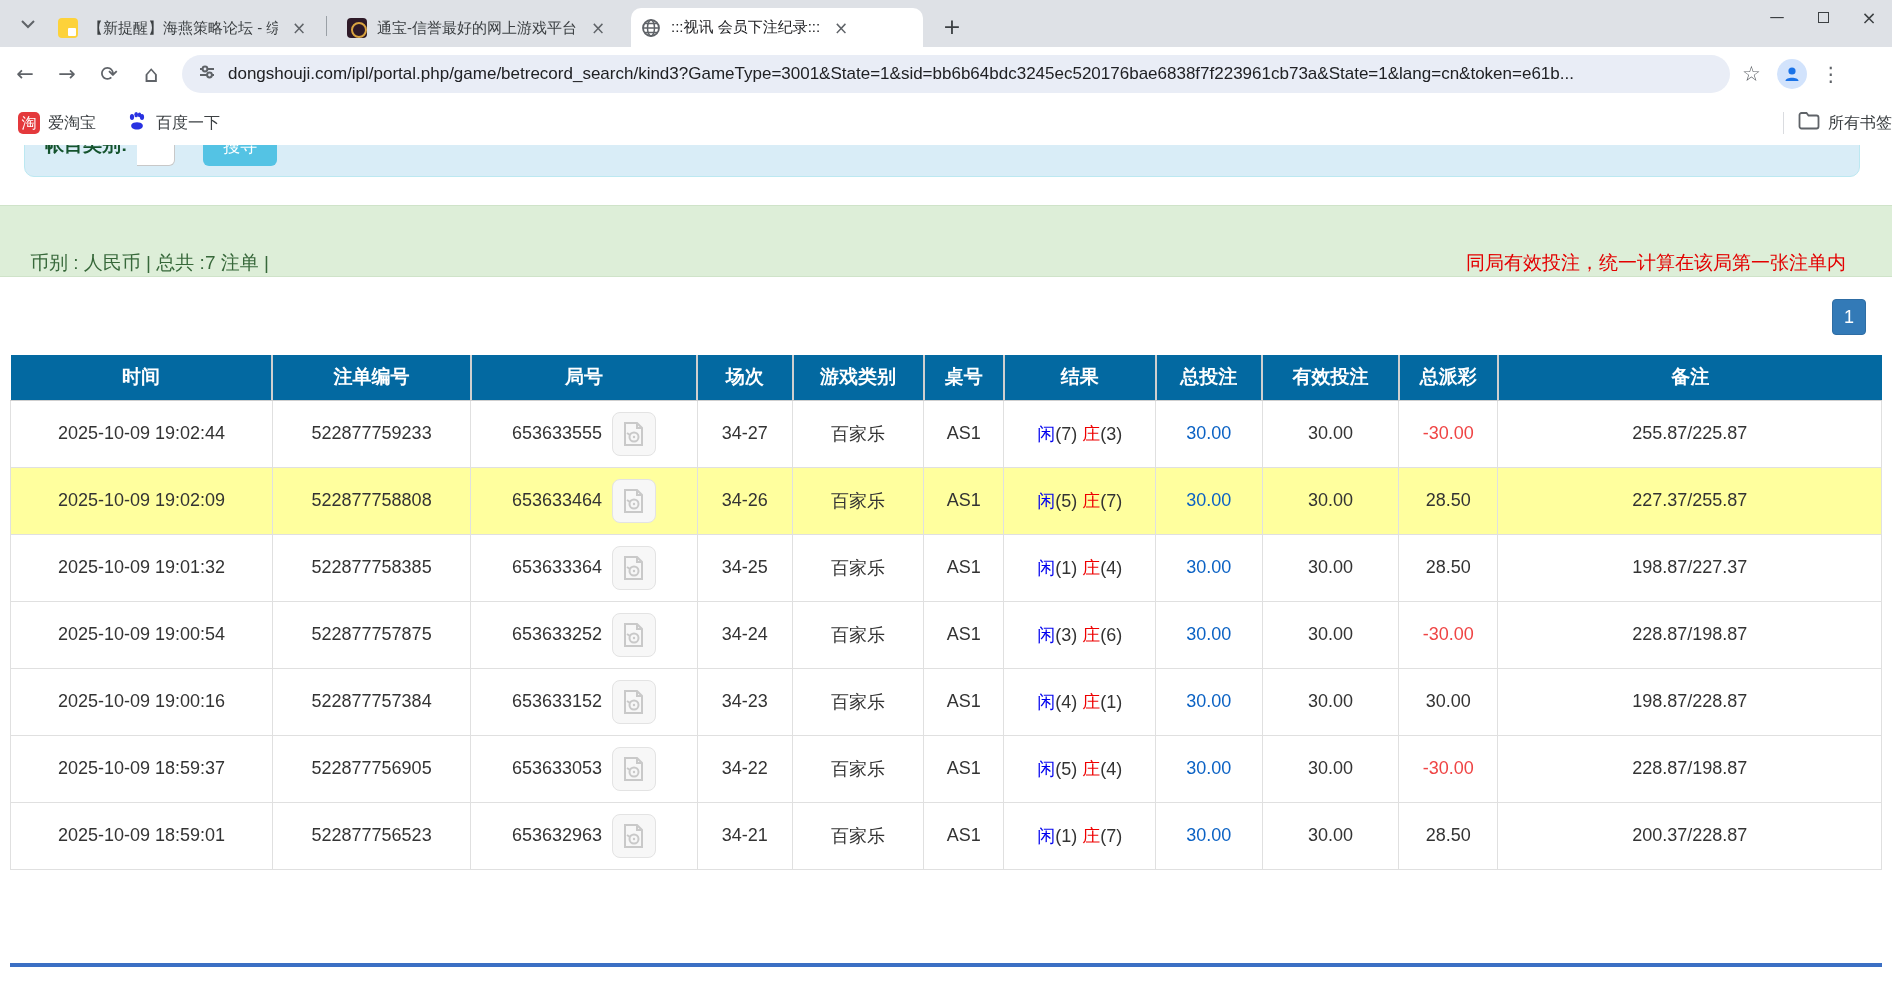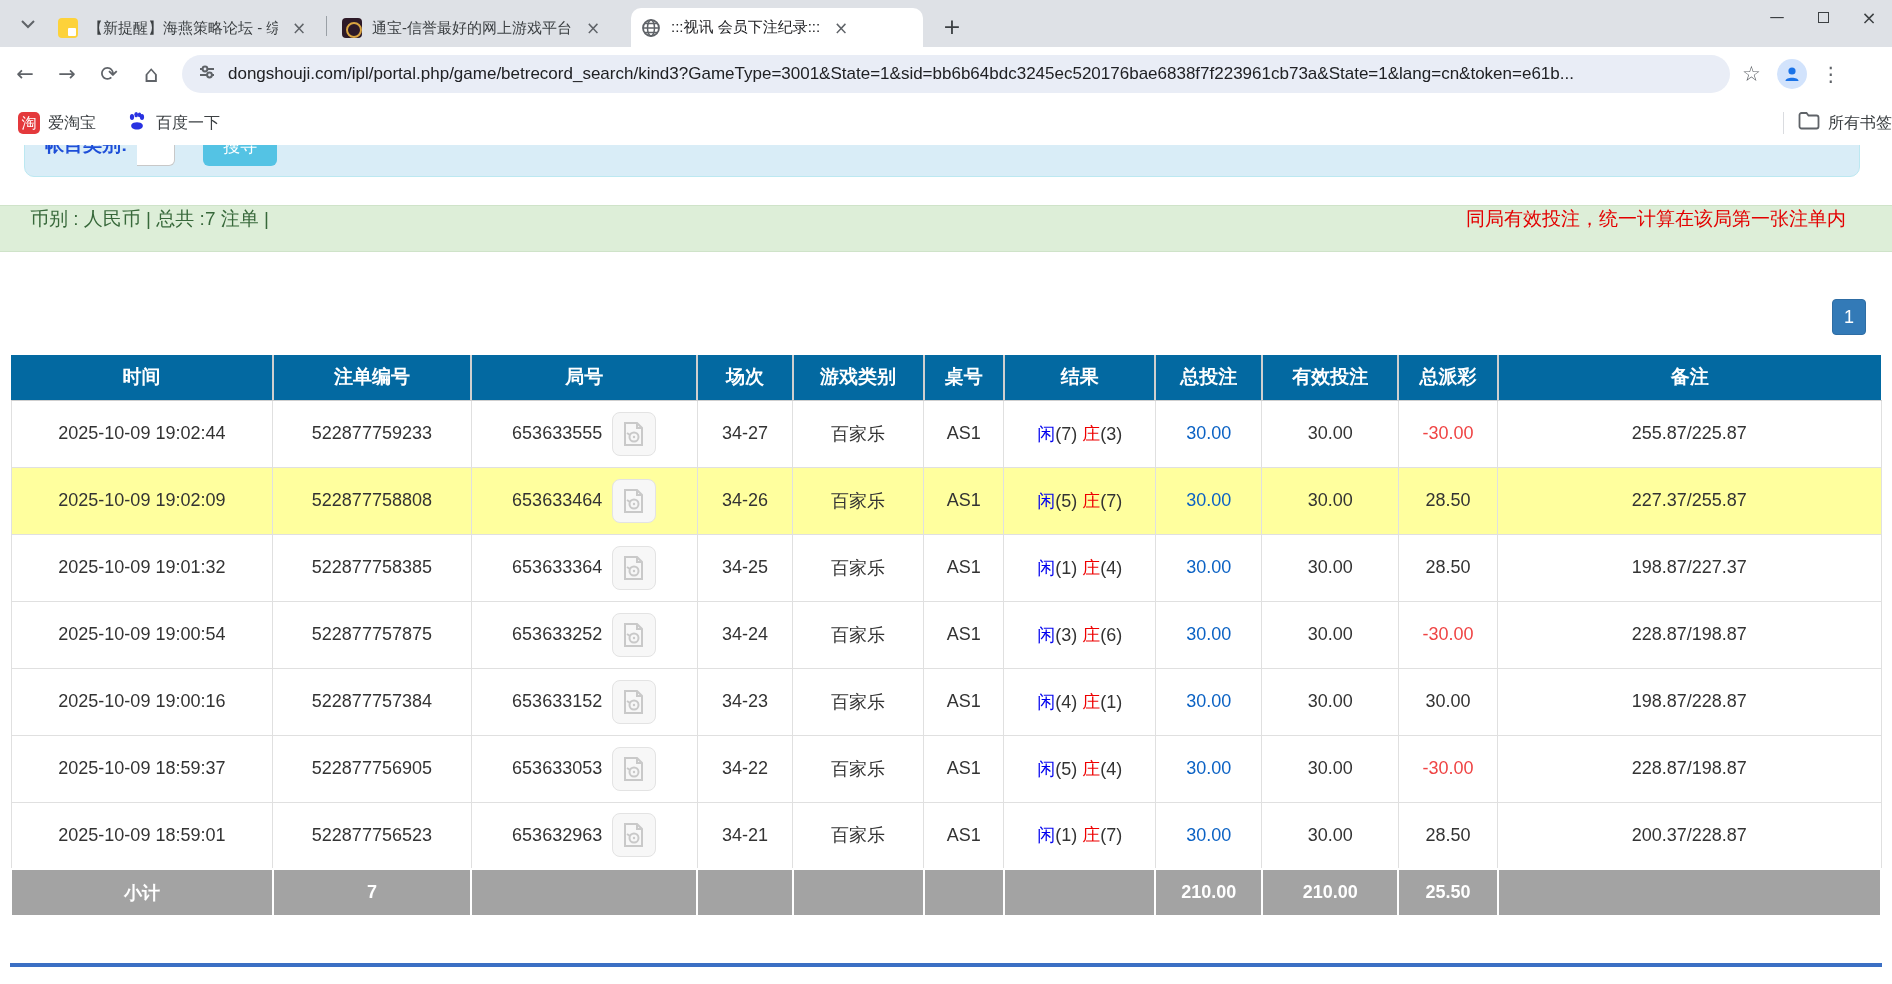--- a/index.html
+++ b/index.html
@@ -63,31 +63,31 @@
   .bm-right .bm-label { margin-left:8px; white-space:nowrap; }
 
   
   .page { position:absolute; top:145px; left:0; width:1892px; height:839px; background:#fff; overflow:hidden; }
 
   
   .filter-clip { position:absolute; top:0; left:24px; width:1836px; height:33px; overflow:hidden; }
   .filter-panel { position:absolute; top:-60px; left:0; right:0; height:92px; background:#d9edf7;
     border:1px solid #bce8f1; border-radius:10px; display:flex; align-items:flex-end;
     padding:0 20px 10px 20px; }
-  .filter-label { font-size:19px; font-weight:bold; color:#1d4ed8; margin-right:10px; padding-bottom:8px; }
+  .filter-label { font-size:19px; font-weight:bold; color:#14532d; margin-right:10px; padding-bottom:8px; }
   .filter-input { width:215px; height:38px; background:#fff; border:1px solid #c8c8c8; border-radius:6px 0 0 6px;
     font-size:17px; color:#555; display:flex; align-items:center; padding:0 10px; white-space:nowrap; overflow:hidden; }
   .filter-addon { width:38px; height:38px; background:#fff; border:1px solid #c8c8c8; border-left:none;
     border-radius:0 6px 6px 0; }
   .filter-btn { margin-left:28px; width:74px; height:40px; background:#54c3e4; border:none; border-radius:6px;
     color:#fff; font-size:17px; }
 
   
-  .green-bar { position:absolute; top:60px; left:0; width:1892px; height:47px; background:#ddeed8;
-    border-top:1px solid #cfe3c9; border-bottom:1px solid #cfe3c9; display:flex; align-items:flex-start; }
+  .green-bar { position:absolute; top:60px; left:0; width:1892px; height:72px; background:#ddeed8;
+    border-top:1px solid #cfe3c9; border-bottom:1px solid #cfe3c9; display:flex; align-items:flex-end; }
   .green-left { margin-left:30px; font-size:19px; color:#37683a; }
   .green-right { position:absolute; right:46px; font-size:19px; color:#e30000; }
 
   
   .pager { position:absolute; top:154px; right:26px; width:34px; height:36px; background:#337ab7;
     border:1px solid #2e6da4; border-radius:4px; color:#fff; font-size:18px;
     display:flex; align-items:center; justify-content:center; }
 
   
   .bet-table { position:absolute; top:210px; left:10px; width:1872px; border-collapse:collapse;
@@ -120,21 +120,21 @@
       </svg>
   </div>
 
   <div class="tab inactive" style="left:48px; width:272px;">
     <span class="favicon fav-yellow"></span>
     <span class="title">【新提醒】海燕策略论坛 - 综合</span>
     <span class="close glyph">×</span>
   </div>
   <div class="tab-divider" style="left:326px;"></div>
 
-  <div class="tab inactive" style="left:332px; width:290px;">
+  <div class="tab inactive" style="left:332px; width:290px;justify-content:center;">
     <span class="favicon fav-dark"></span>
     <span class="title" style="max-width:210px;">通宝-信誉最好的网上游戏平台</span>
     <span class="close glyph">×</span>
   </div>
 
   <div class="tab active" style="left:631px; width:292px;">
     <span class="favicon">
       <svg width="20" height="20" viewBox="0 0 20 20">
         <circle cx="10" cy="10" r="8" fill="none" stroke="#5f6368" stroke-width="1.8"></circle>
         <ellipse cx="10" cy="10" rx="3.5" ry="8" fill="none" stroke="#5f6368" stroke-width="1.5"></ellipse>
@@ -441,32 +441,19 @@
         <td>34-21</td>
         <td>百家乐</td>
         <td>AS1</td>
         <td><span class="res-player">闲</span><span>(1)</span> <span class="res-banker">庄</span><span>(7)</span></td>
         <td><span class="bet-link">30.00</span></td>
         <td>30.00</td>
         <td>28.50</td>
         <td>200.37/228.87</td>
       </tr>
 
-      <tr class="sumrow">
-        <td>小计</td>
-        <td>7</td>
-        <td></td>
-        <td></td>
-        <td></td>
-        <td></td>
-        <td></td>
-        <td>210.00</td>
-        <td>210.00</td>
-        <td>25.50</td>
-        <td></td>
-      </tr>
 
 
     </tbody>
   </table>
 
   <div class="table-bottom-line"></div>
 </div>
 
 </body></html>

